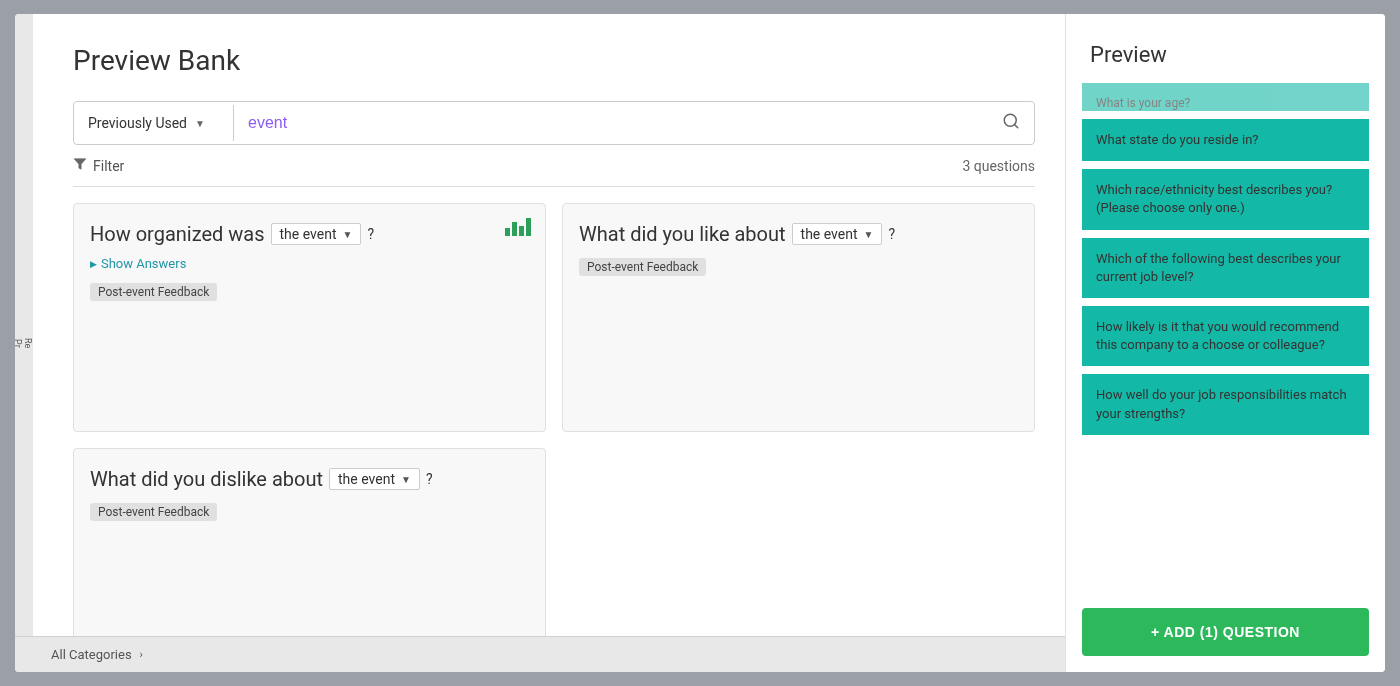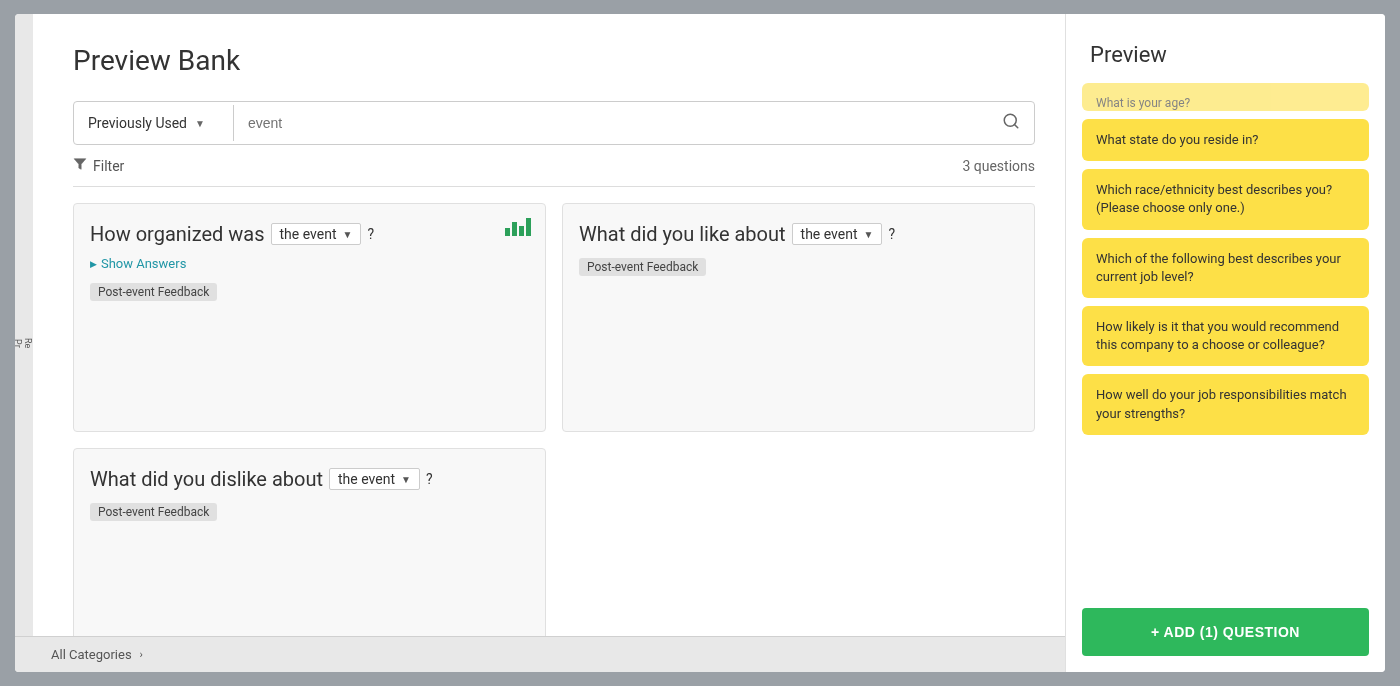--- a/index.html
+++ b/index.html
@@ -88,22 +88,22 @@
       margin-left: 8px;
       font-size: 10px;
       color: #666;
     }
 
     .search-input {
       flex: 1;
       border: none;
       outline: none;
       padding: 10px 14px;
-      font-size: 14px;
-      color: #737373;
+      font-size: 16px;
+      color: #8b5cf6;
     }
 
     .search-icon {
       padding: 10px 14px;
       color: #666;
       cursor: pointer;
     }
 
     
     .filter-row {
@@ -247,22 +247,22 @@
     .preview-list {
       flex: 1;
       overflow-y: auto;
       padding: 0 16px 16px;
       display: flex;
       flex-direction: column;
       gap: 8px;
     }
 
     .preview-item {
-      background: #fde047;
-      border-radius: 6px;
+      background: #14b8a6;
+      border-radius: 0;
       padding: 12px 14px;
       font-size: 13px;
       color: #333;
       line-height: 1.4;
       cursor: pointer;
     }
 
     .add-question-btn {
       margin: 16px;
       background: #2eb85c;

